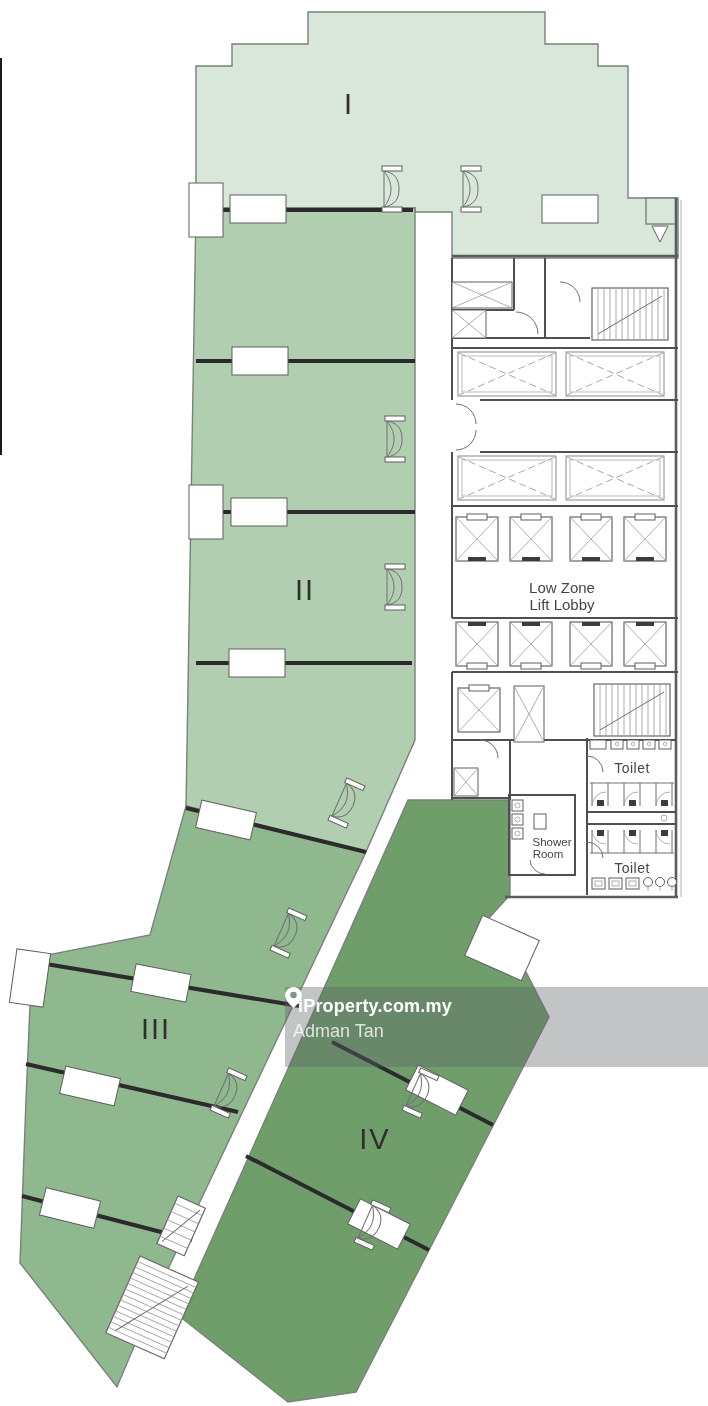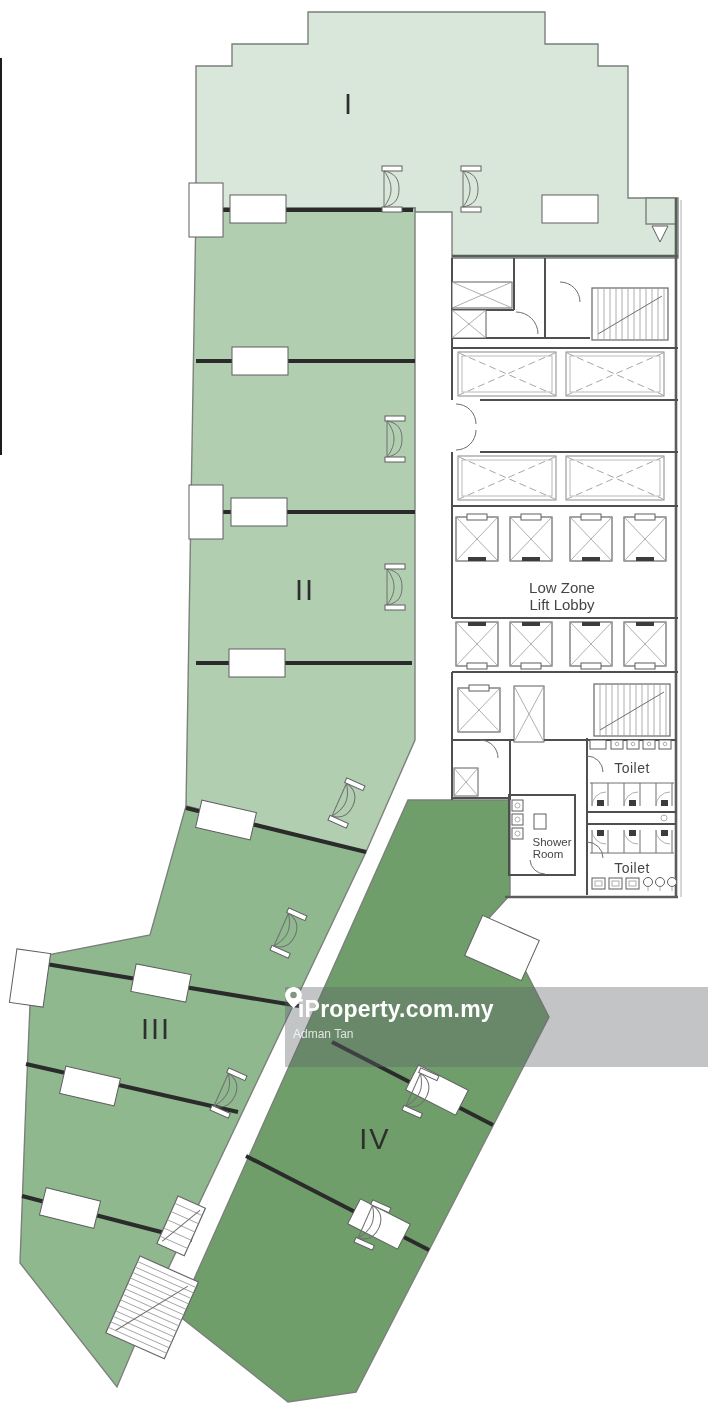--- a/index.html
+++ b/index.html
@@ -23,22 +23,22 @@
   .dk{fill:#3c3c3c;}
   .lbl{font-size:29px;fill:#2e2e2e;letter-spacing:2px;}
   .roomlbl{font-size:15px;fill:#454545;}
   .toiletlbl{font-size:14px;fill:#454545;letter-spacing:.5px;}
   .showerlbl{font-size:11.5px;fill:#454545;}
   text{font-family:"Liberation Sans",sans-serif;}
   
   #wm-bar{position:absolute;left:285px;top:987px;width:423px;height:80px;
           background:rgba(95,101,106,0.38);}
   .wm-brand-row{display:flex;align-items:center;gap:6px;margin:9px 0 0 7px;}
-  .wm-brand{color:#ffffff;font-weight:bold;font-size:23px;letter-spacing:.2px;}
-  .wm-agent{color:rgba(255,255,255,0.78);font-size:12px;margin:4px 0 0 8px;}
+  .wm-brand{color:#ffffff;font-weight:bold;font-size:18px;letter-spacing:.2px;}
+  .wm-agent{color:rgba(255,255,255,0.78);font-size:18px;margin:4px 0 0 8px;}
   #edge-artifact{position:absolute;left:0;top:58px;width:2px;height:397px;background:#1c1c1c;}
 </style>
 </head>
 <body>
 
 <div id="stage">
 
 <svg width="708" height="1406" viewBox="0 0 708 1406">
   <defs>
     <g id="bf">

